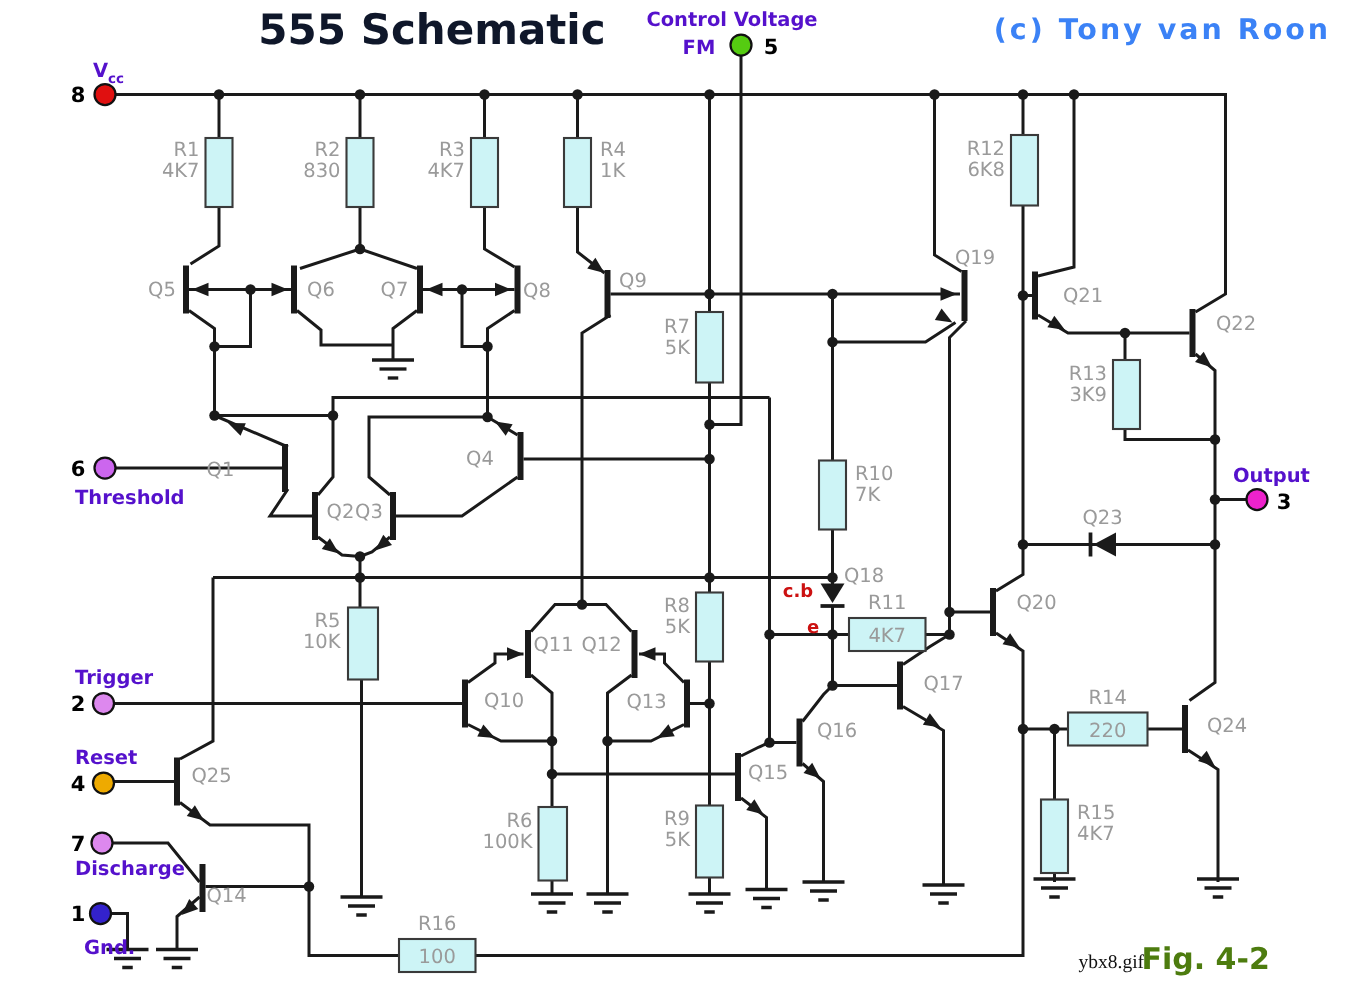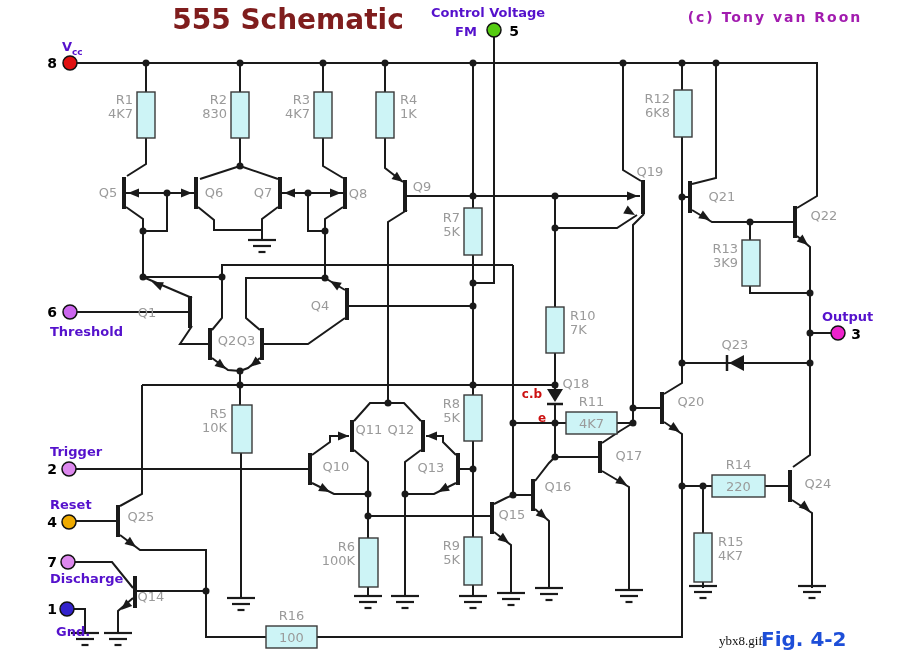--- a/index.html
+++ b/index.html
@@ -1,23 +1,23 @@
 <!DOCTYPE html>
 <html><head>
 <meta charset="utf-8">
 <style>
   html,body{margin:0;padding:0;background:#fff;}
   #stage{position:relative;width:900px;height:671px;background:#fff;overflow:hidden;
          font-family:"DejaVu Sans",sans-serif;}
   #stage svg{position:absolute;left:0;top:0;}
   .overlay{position:absolute;white-space:nowrap;}
-  #title{left:288px;top:3px;transform:translateX(-50%);font-size:28px;font-weight:bold;color:#7f1d1d;}
-  #copyright{left:775px;top:9px;transform:translateX(-50%);font-size:14px;font-weight:bold;color:#a21caf;letter-spacing:2px;}
+  #title{left:288px;top:3px;transform:translateX(-50%);font-size:28px;font-weight:bold;color:#0f172a;}
+  #copyright{left:775px;top:9px;transform:translateX(-50%);font-size:19px;font-weight:bold;color:#3b82f6;letter-spacing:2px;}
   #watermark{left:719px;top:633px;font-size:13px;color:#111;font-family:Liberation Serif, serif;}
-  #figure-label{left:761px;top:627px;font-size:20px;font-weight:bold;color:#1d4ed8;}
+  #figure-label{left:761px;top:627px;font-size:20px;font-weight:bold;color:#4d7c0f;}
   text{font-family:"DejaVu Sans",sans-serif;}
   .t-ref{font-size:13px;fill:#9a9a9a;}
   .t-pinnum{font-size:14px;font-weight:bold;fill:#000;}
   .t-pinname{font-size:13px;font-weight:bold;fill:#5511cc;}
   .t-sub{font-size:9px;font-weight:bold;fill:#5511cc;}
   .t-red{font-size:12px;font-weight:bold;fill:#cc1111;}
 </style>
 </head>
 <body>
 

